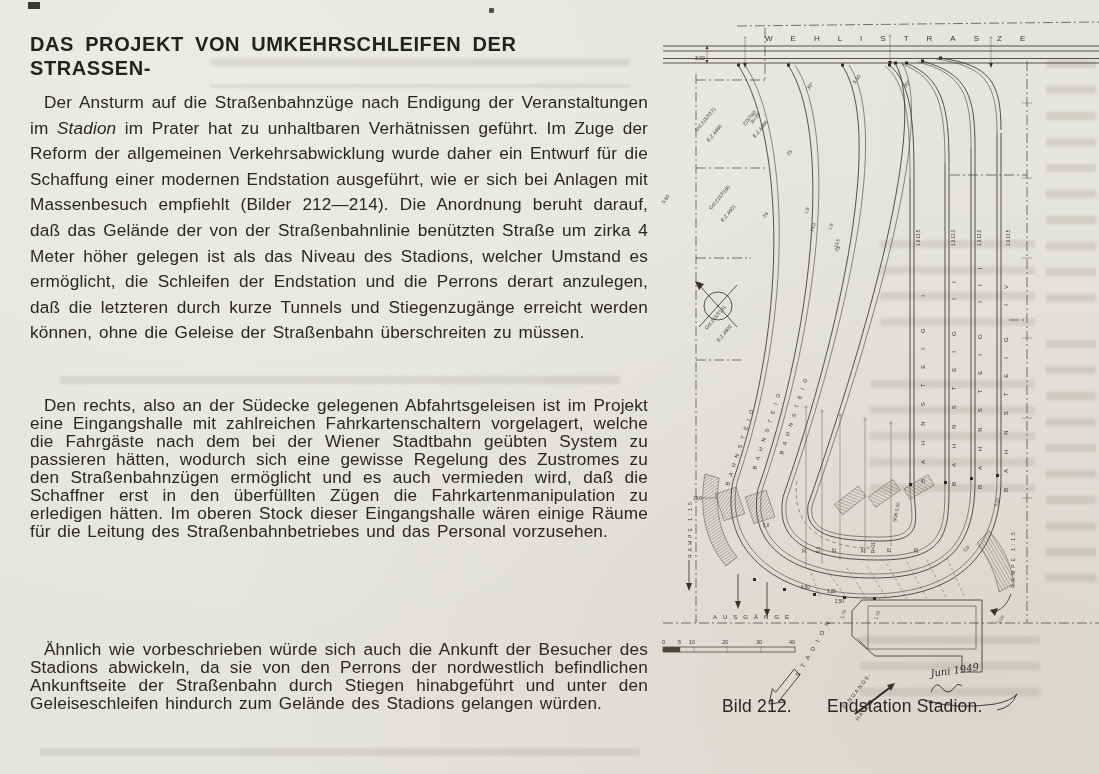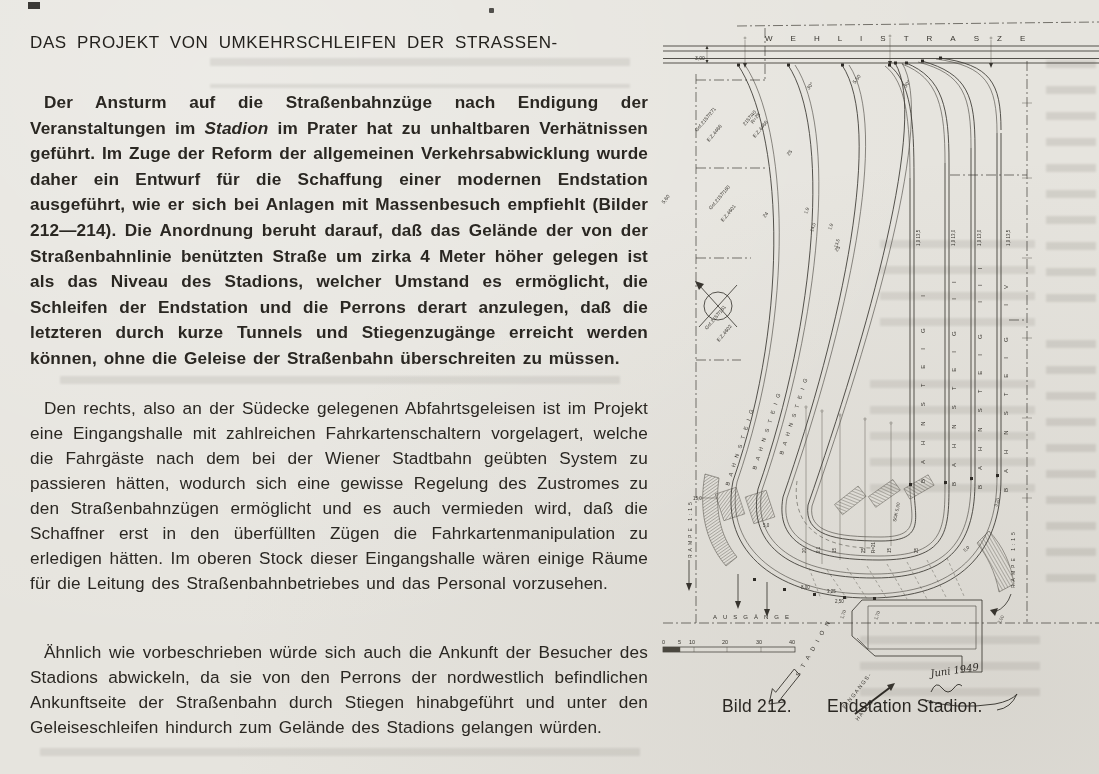--- a/index.html
+++ b/index.html
@@ -11,31 +11,31 @@
       #e6e4de;
     font-family:"Liberation Sans", sans-serif;
     color:#221f1b;
   }
   .corner-mark{position:absolute;left:28px;top:2px;width:12px;height:7px;background:#1c1a17;opacity:.85;}
   .dot-mark{position:absolute;left:489px;top:8px;width:5px;height:5px;background:#2a2825;border-radius:1px;opacity:.8;}
 
   .left-col{position:absolute;left:30px;top:0;width:618px;}
   .doc-title{
     position:absolute;left:0;top:20px;width:618px;
-    font-size:17px;font-weight:400;letter-spacing:.6px;word-spacing:5px;
+    font-size:20px;font-weight:700;letter-spacing:.6px;word-spacing:5px;
     line-height:23.5px;color:#24221e;
   }
   .para{
     position:absolute;left:0;width:618px;
     font-size:17.2px;line-height:25.6px;text-align:justify;
     word-spacing:1.8px;letter-spacing:.15px;color:#2a2722;
     text-indent:14px;margin:0;
   }
-  .para.p2, .para.p3{line-height:25px;}
-  .p1{top:90px;font-weight:bold;} .p2{top:396px;} .p3{top:640px;}
+  .para.p2, .para.p3{line-height:18px;}
+  .p1{top:90px;} .p2{top:396px;} .p3{top:640px;}
   .italic{font-style:italic;}
 
   .caption{
     position:absolute;left:722px;top:696px;font-size:17.5px;color:#2a2722;letter-spacing:.2px;
   }
   .caption .cap-label{margin-right:30px;}
 
   .diagram{position:absolute;left:659px;top:8px;width:440px;height:720px;}
   svg text{fill:#37342e;font-family:"Liberation Sans",sans-serif;}
   svg text.hand{font-family:"DejaVu Serif",serif;font-style:italic;fill:#2e2b26;}

